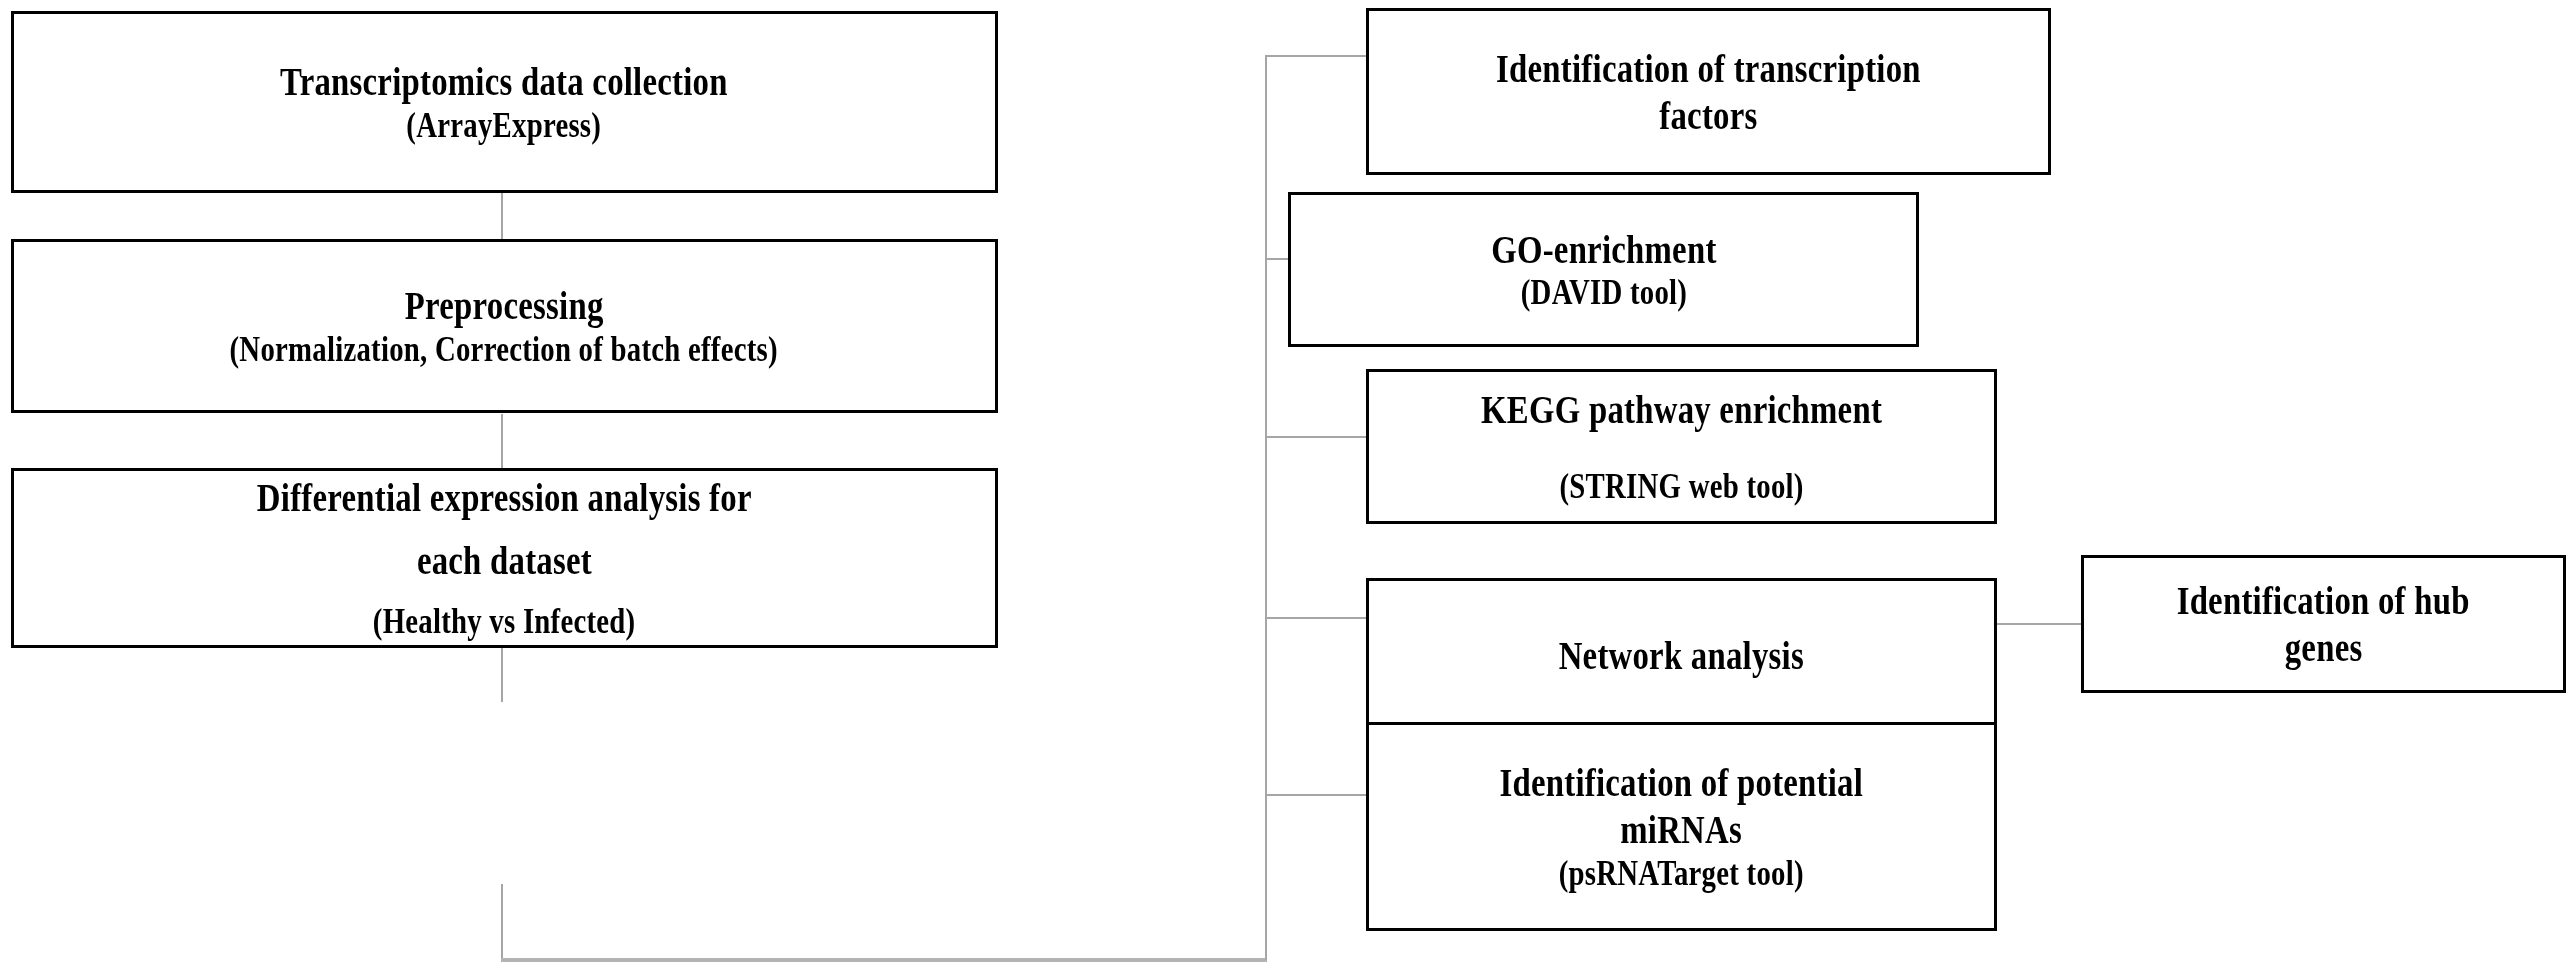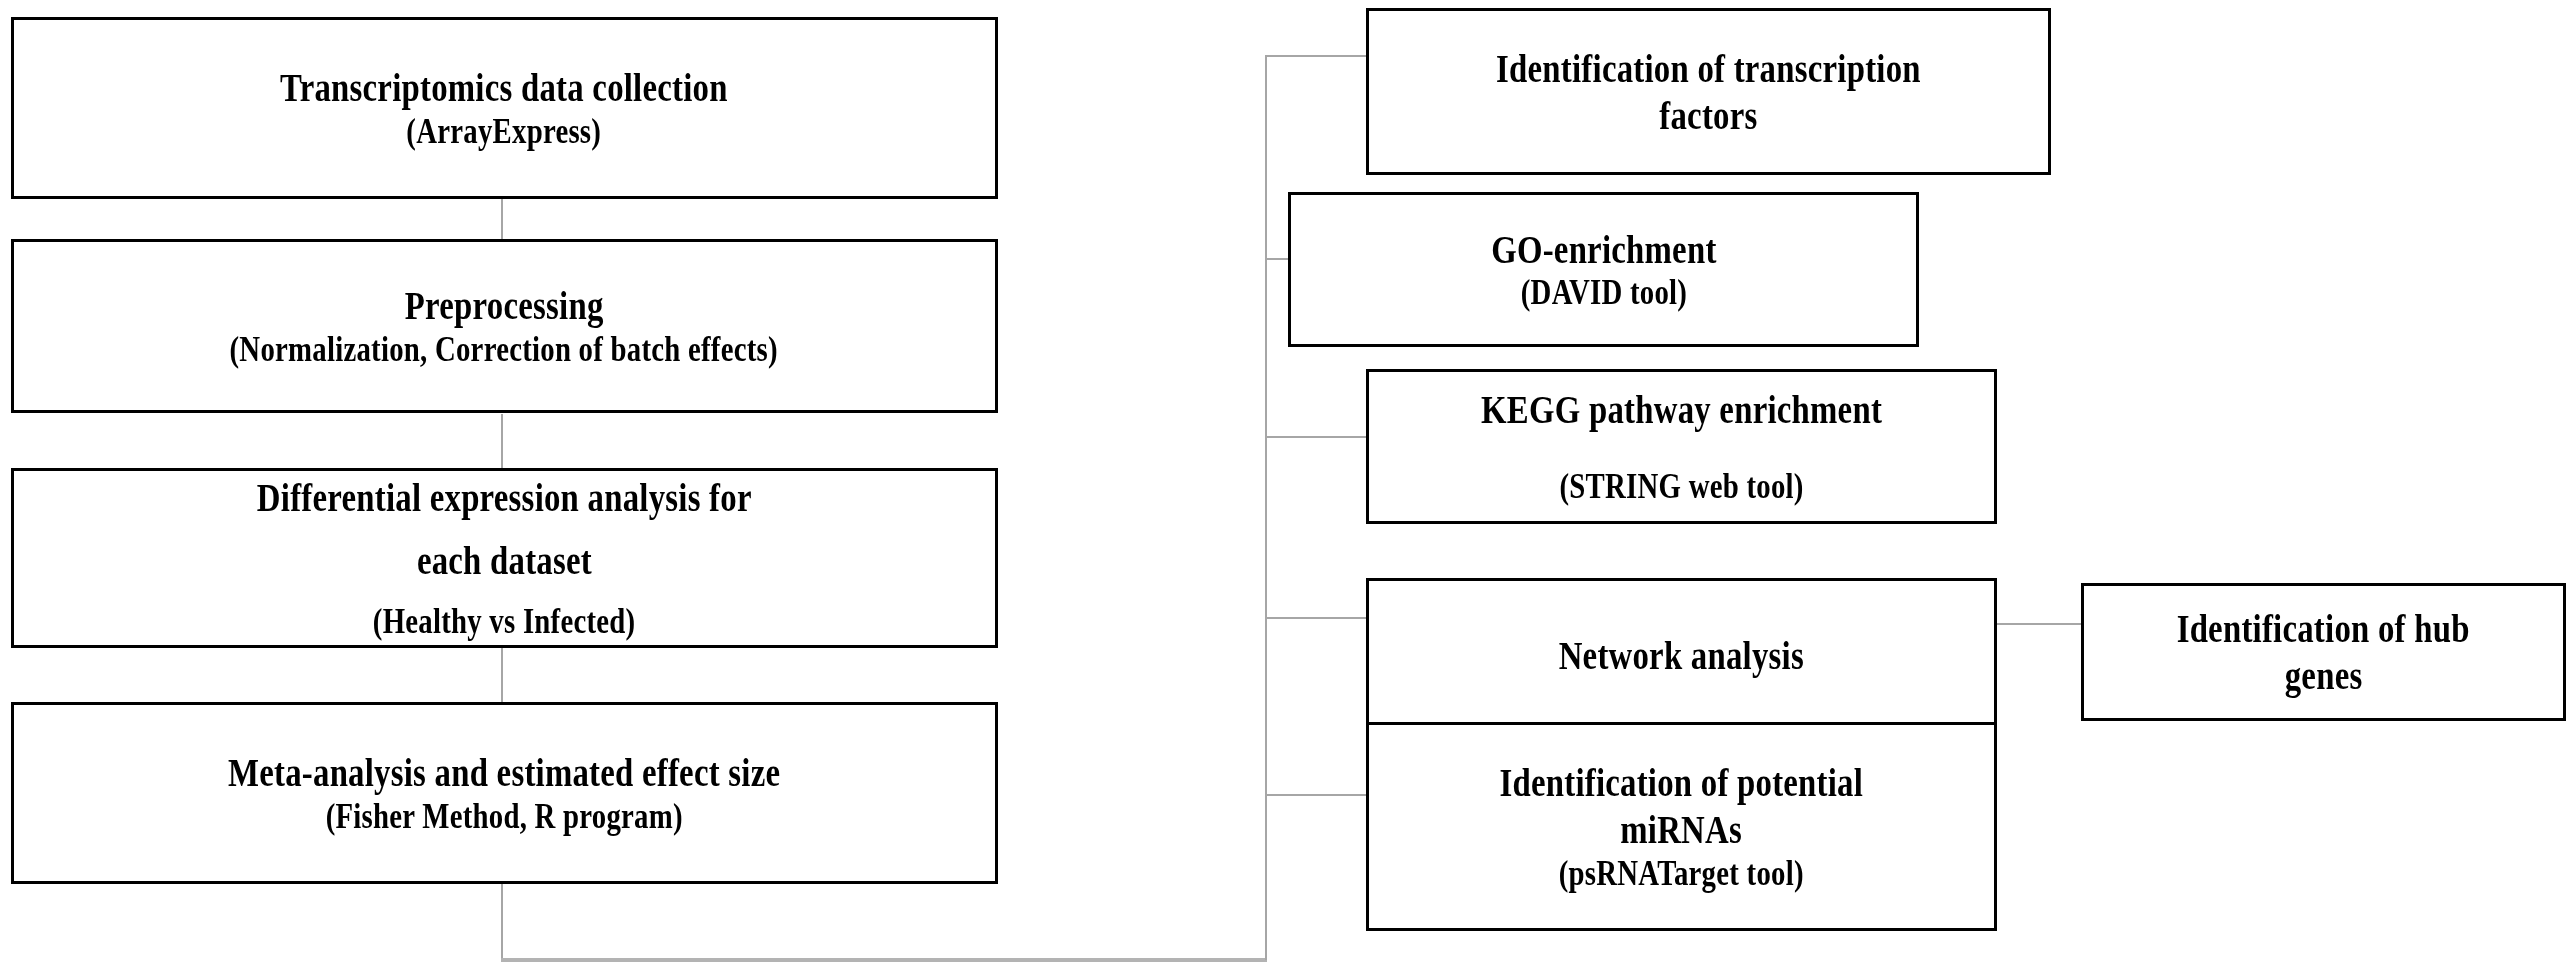--- a/index.html
+++ b/index.html
@@ -65,40 +65,36 @@
   <div class="conn conn-v" style="left:1265px; top:55px; height:905px;"></div>
 
   <div class="conn conn-h" style="left:1265px; top:55px; width:102px;"></div>
   <div class="conn conn-h" style="left:1265px; top:258px; width:102px;"></div>
   <div class="conn conn-h" style="left:1265px; top:436px; width:102px;"></div>
   <div class="conn conn-h" style="left:1265px; top:617px; width:102px;"></div>
   <div class="conn conn-h" style="left:1265px; top:794px; width:102px;"></div>
 
   <div class="conn conn-h" style="left:1995px; top:623px; width:87px;"></div>
 
-  <div class="node" style="left:10.5px; top:17px; width:987px; height:182px;justify-content:center;">
+  <div class="node" style="left:10.5px; top:11px; width:987px; height:182px;justify-content:center;">
     <span class="ln t-main">Transcriptomics  data collection</span>
     <span class="ln t-sub">(ArrayExpress)</span>
   </div>
 
   <div class="node" style="left:10.5px; top:239px; width:987px; height:174px;">
     <span class="ln t-main">Preprocessing</span>
     <span class="ln t-sub">(Normalization, Correction of batch effects)</span>
   </div>
 
   <div class="node" style="left:10.5px; top:468px; width:987px; height:180px;justify-content:space-between;">
     <span class="ln t-main">Differential  expression  analysis  for</span>
     <span class="ln t-main">each dataset</span>
     <span class="ln t-sub">(Healthy vs Infected)</span>
   </div>
 
-  <div class="node" style="left:10.5px; top:702px; width:987px; height:182px;">
-    <span class="ln t-main">Meta-analysis and estimated effect size</span>
-    <span class="ln t-sub">(Fisher Method, R  program)</span>
-  </div>
 
   <div class="node" style="left:1366px; top:8px; width:685px; height:167px;">
     <span class="ln t-main">Identification of transcription</span>
     <span class="ln t-main">factors</span>
   </div>
 
   <div class="node" style="left:1288px; top:192px; width:631px; height:155px;">
     <span class="ln t-main">GO-enrichment</span>
     <span class="ln t-sub">(DAVID tool)</span>
   </div>
@@ -111,19 +107,19 @@
   <div class="node" style="left:1366px; top:578px; width:631px; height:154px;">
     <span class="ln t-main">Network analysis</span>
   </div>
 
   <div class="node" style="left:1366px; top:722px; width:631px; height:209px;">
     <span class="ln t-main">Identification of potential</span>
     <span class="ln t-main">miRNAs</span>
     <span class="ln t-sub">(psRNATarget tool)</span>
   </div>
 
-  <div class="node" style="left:2081px; top:555px; width:485px; height:138px;margin-top:28px;">
+  <div class="node" style="left:2081px; top:555px; width:485px; height:138px;">
     <span class="ln t-main">Identification of hub</span>
     <span class="ln t-main">genes</span>
   </div>
 
 </div>
 
 
 </body></html>

